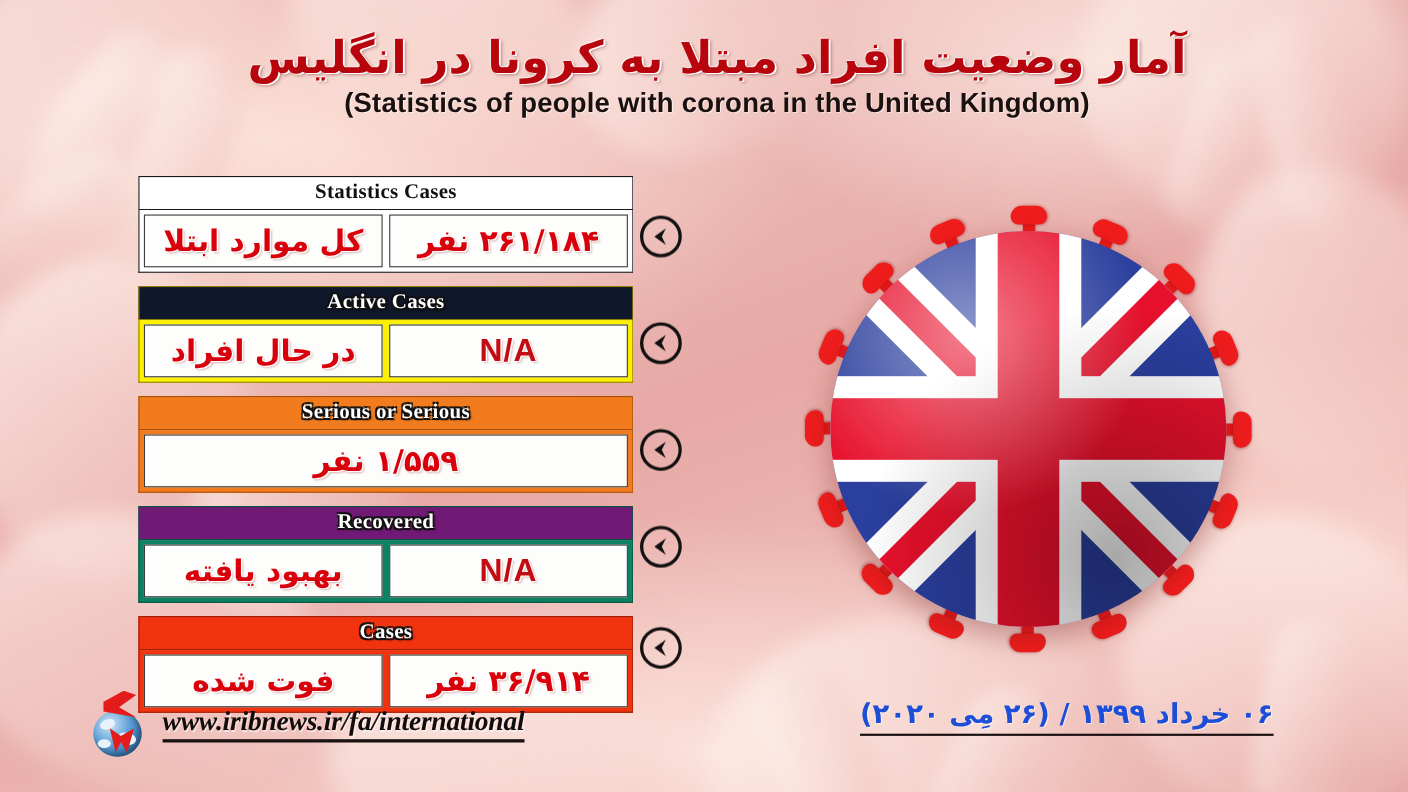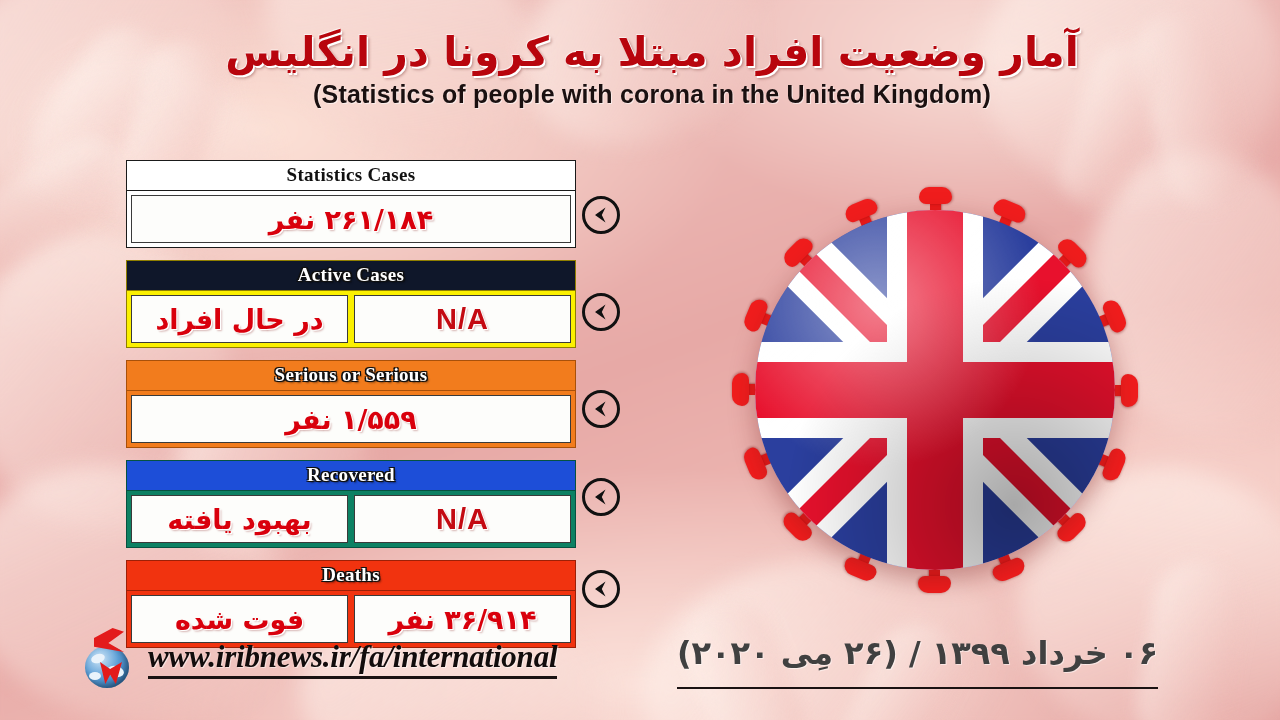--- a/index.html
+++ b/index.html
@@ -140,21 +140,21 @@
   
   .stat-row.r1 .band { background:#ffffff; }
   .stat-row.r1 .cells{ background:#ffffff; border-color:#1a1a1a; }
 
   .stat-row.r2 .band { background:#0f172a; border-color:#8f7f00; }
   .stat-row.r2 .cells{ background:#fbf000; border-color:#8f7f00; }
 
   .stat-row.r3 .band { background:#f27c1d; border-color:#a8500a; }
   .stat-row.r3 .cells{ background:#f27c1d; border-color:#a8500a; }
 
-  .stat-row.r4 .band { background:#1d4ed8; border-color:#065240; }
+  .stat-row.r4 .band { background:#701a75; border-color:#065240; }
   .stat-row.r4 .cells{ background:#0d8163; border-color:#065240; }
 
   .stat-row.r5 .band { background:#f1330f; border-color:#9c2007; }
   .stat-row.r5 .cells{ background:#f1330f; border-color:#9c2007; }
 
   
   .arrow {
     position:absolute; left:582px; width:38px; height:38px; z-index:8;
     border:3px solid #111; border-radius:50%;
     background:rgba(255,255,255,.05);
@@ -229,34 +229,34 @@
     position:absolute; left:12px; top:0; width:30px; height:24px;
     background:#e31b1b; clip-path:polygon(0 42%, 62% 0, 100% 16%, 48% 62%, 100% 100%, 0 78%);
     filter:drop-shadow(0 1px 1px rgba(0,0,0,.3));
   }
   .globe-logo .tail {
     position:absolute; left:18px; top:34px; width:22px; height:22px;
     background:#e31b1b; clip-path:polygon(0 0, 46% 32%, 100% 0, 72% 100%, 46% 58%, 24% 100%);
   }
   .site-url {
     font-family:"Liberation Serif", serif;
-    font-size:31px; font-weight:bold; font-style:italic;
+    font-size:25px; font-weight:bold; font-style:italic;
     color:#120c0c; letter-spacing:-.2px; direction:ltr;
     border-bottom:3px solid #1a1212; padding-bottom:1px;
     text-shadow:1px 1px 0 rgba(255,255,255,.5);
   }
 
   .footer-right {
     position:absolute; right:122px; top:634px; z-index:8; text-align:center;
   }
   .date-text {
     font-family:"DejaVu Sans", sans-serif;
-    font-size:32px; font-weight:bold; color:#404040; direction:rtl;
+    font-size:25px; font-weight:bold; color:#1d4ed8; direction:rtl;
     text-shadow:1px 1px 0 rgba(255,255,255,.5);
-    border-bottom:2.5px solid #1a1212; padding-bottom:15px;
+    border-bottom:2.5px solid #1a1212; padding-bottom:4px;
     display:inline-block;
   }
 </style>
 </head>
 <body>
 
 <div id="stage">
 
   <div class="bg-layer bg-base"></div>
   <div class="bg-layer bg-soft">
@@ -290,20 +290,23 @@
   <div class="stats">
 
     <div class="stat-row r1">
       <div class="band plain">
         <span class="band-label">Statistics Cases</span>
       </div>
       <div class="cells">
         <div class="cell">
           <span class="cell-text">۲۶۱/۱۸۴ نفر</span>
         </div>
+        <div class="cell">
+          <span class="cell-text">کل موارد ابتلا</span>
+        </div>
       </div>
     </div>
 
     <div class="stat-row r2">
       <div class="band colored">
         <span class="band-label">Active Cases</span>
       </div>
       <div class="cells">
         <div class="cell">
           <span class="cell-text na">N/A</span>
@@ -334,21 +337,21 @@
           <span class="cell-text na">N/A</span>
         </div>
         <div class="cell">
           <span class="cell-text">بهبود یافته</span>
         </div>
       </div>
     </div>
 
     <div class="stat-row r5">
       <div class="band colored">
-        <span class="band-label">Deaths</span>
+        <span class="band-label">Cases</span>
       </div>
       <div class="cells">
         <div class="cell">
           <span class="cell-text">۳۶/۹۱۴ نفر</span>
         </div>
         <div class="cell">
           <span class="cell-text">فوت شده</span>
         </div>
       </div>
     </div>

